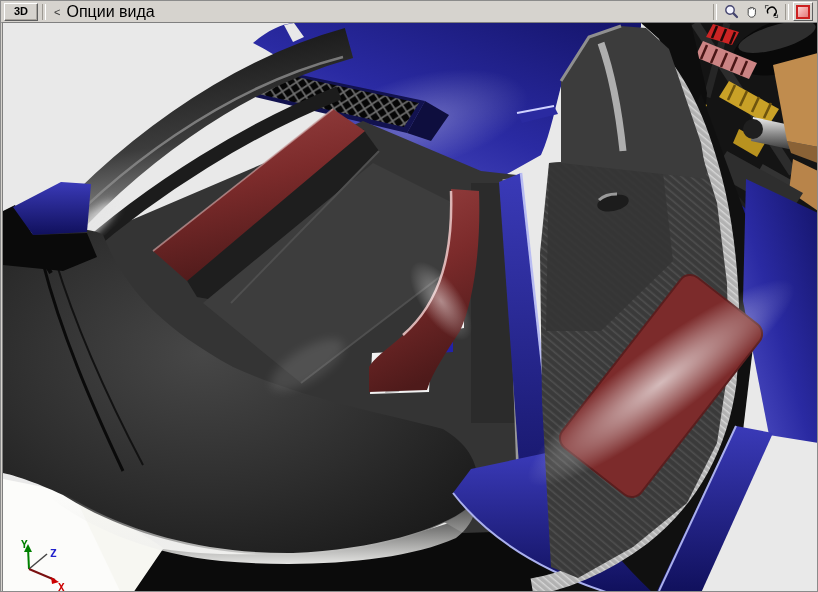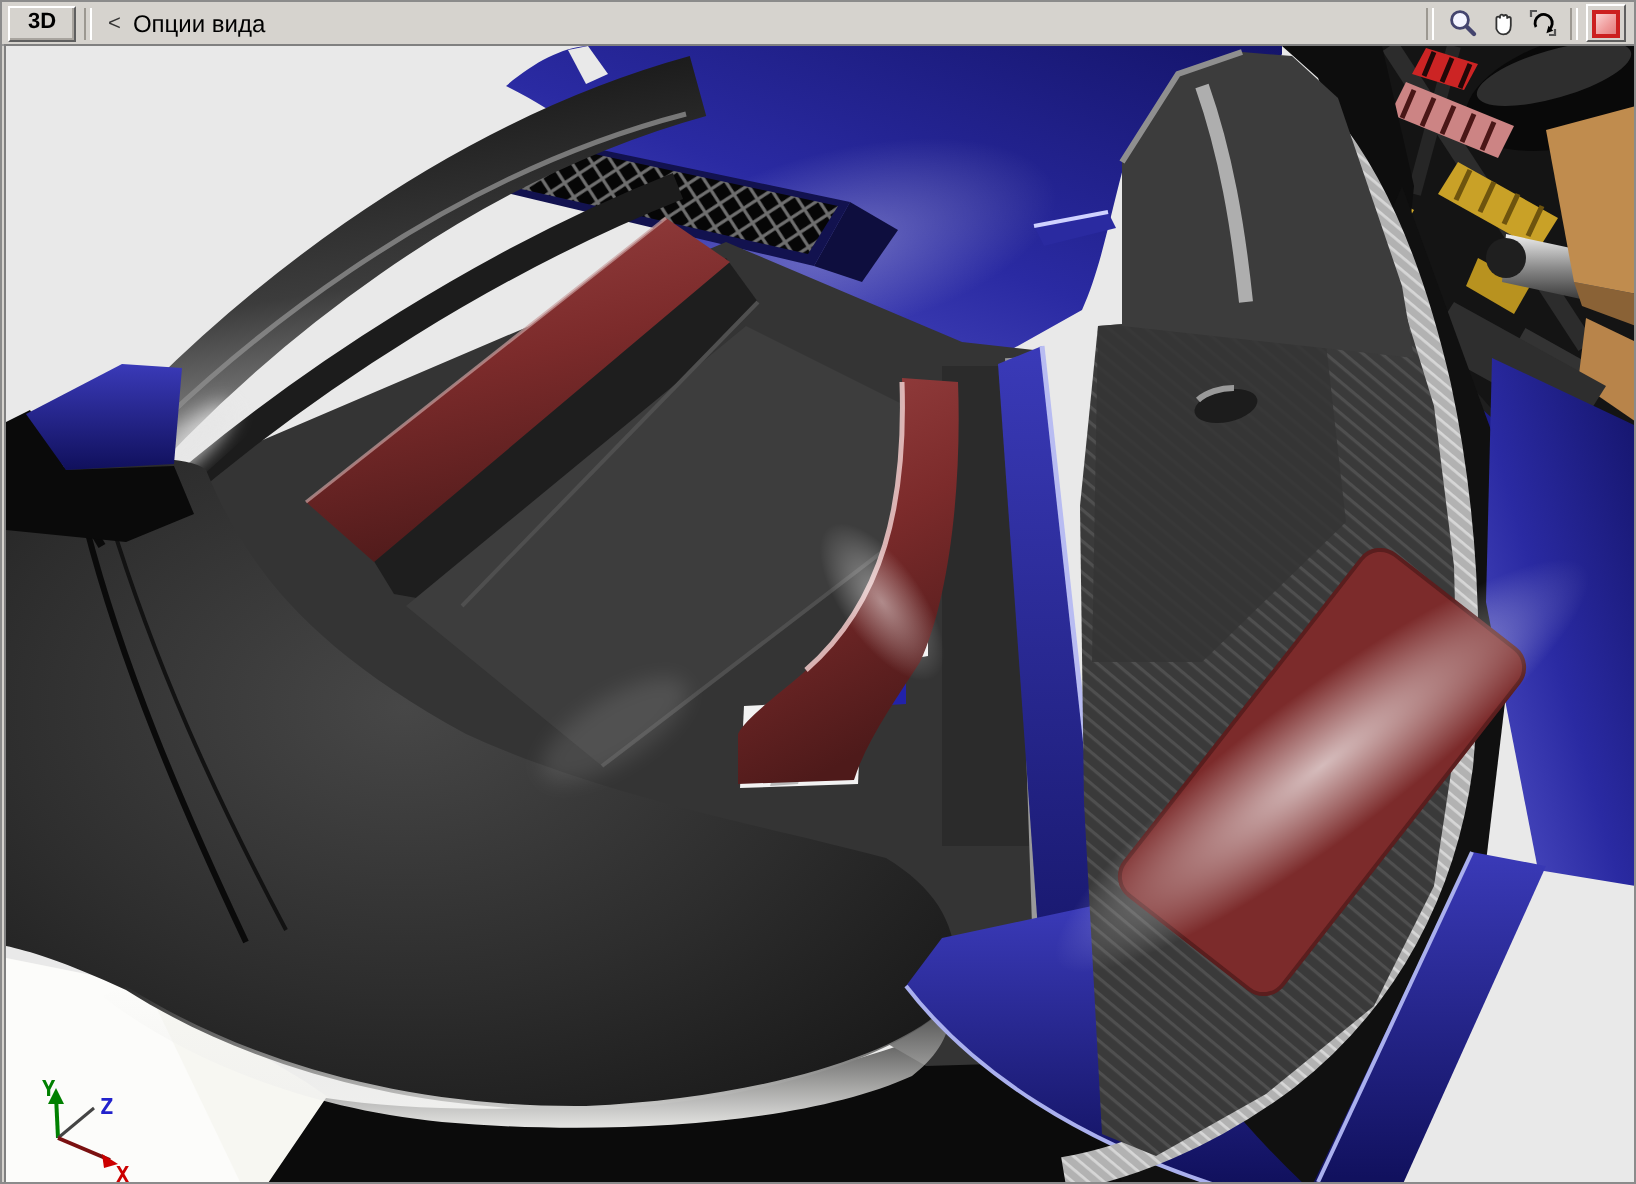--- a/index.html
+++ b/index.html
@@ -2,21 +2,21 @@
 <html style="--toolbar_bg: #d6d3ce; --viewport_bg: #e9e9e9; --car_blue: #2a2aa2; --car_blue_dark: #15156e; --interior_gray: #343434; --panel_maroon: #7c2b2b; --spring_gold: #c9a127; --bracket_tan: #c08c4e; --ground_white: #f7f7f2; --stop_icon_red: #cc2020; --axis_x_red: #cc0000; --axis_y_green: #008000; --axis_z_blue: #2222cc;"><head>
 <meta charset="utf-8">
 <style>
   html,body{margin:0;padding:0;background:#c0c0c0;font-family:"Liberation Sans","DejaVu Sans",sans-serif;}
   .app-window{width:818px;height:592px;box-sizing:border-box;border:1px solid #8b8b8b;background:var(--toolbar_bg,#d6d3ce);position:relative;overflow:hidden;}
   
   .toolbar{height:19px;background:var(--toolbar_bg,#d6d3ce);display:flex;align-items:center;padding:1px 2px;box-sizing:content-box;border-bottom:1px solid #9a9a9a;position:relative;}
   .mode-btn{height:16px;min-width:26px;margin-left:1px;background:var(--toolbar_bg,#d6d3ce);border:1px solid;border-color:#ffffff #5f5f5f #5f5f5f #ffffff;box-shadow:inset -1px -1px 0 #a8a49e;font-weight:bold;font-size:11px;line-height:15px;text-align:center;color:#000;padding:0 3px;cursor:pointer;}
   .tb-sep{width:2px;height:16px;margin:0 4px;border-left:1px solid #9c9891;border-right:1px solid #ffffff;}
   .collapse-arrow{font-size:11px;color:#333;margin:0 6px 0 4px;cursor:pointer;}
-  .tb-title{font-size:12px;color:#000;}
+  .tb-title{font-size:16px;color:#000;}
   .tb-spacer{flex:1;}
   .tool-btn{width:18px;height:17px;display:flex;align-items:center;justify-content:center;background:transparent;border:1px solid transparent;cursor:pointer;}
   .tool-btn.raised{border-color:#ffffff #5f5f5f #5f5f5f #ffffff;background:var(--toolbar_bg,#d6d3ce);margin-right:2px;}
   .stop-glyph{width:10px;height:10px;border:2px solid var(--stop_icon_red,#cc2020);background:linear-gradient(135deg,#fbd3d3,#ef9a9a 60%,#e07f7f);}
   
   .viewport{position:absolute;left:1px;top:21px;width:815px;height:569px;border-top:1px solid #808080;border-left:1px solid #808080;background:var(--viewport_bg,#e9e9e9);overflow:hidden;}
   .viewport svg{display:block;}
   text.ax{font-family:"DejaVu Sans Mono",monospace;font-size:11px;font-weight:bold;}
 </style>
 </head>

